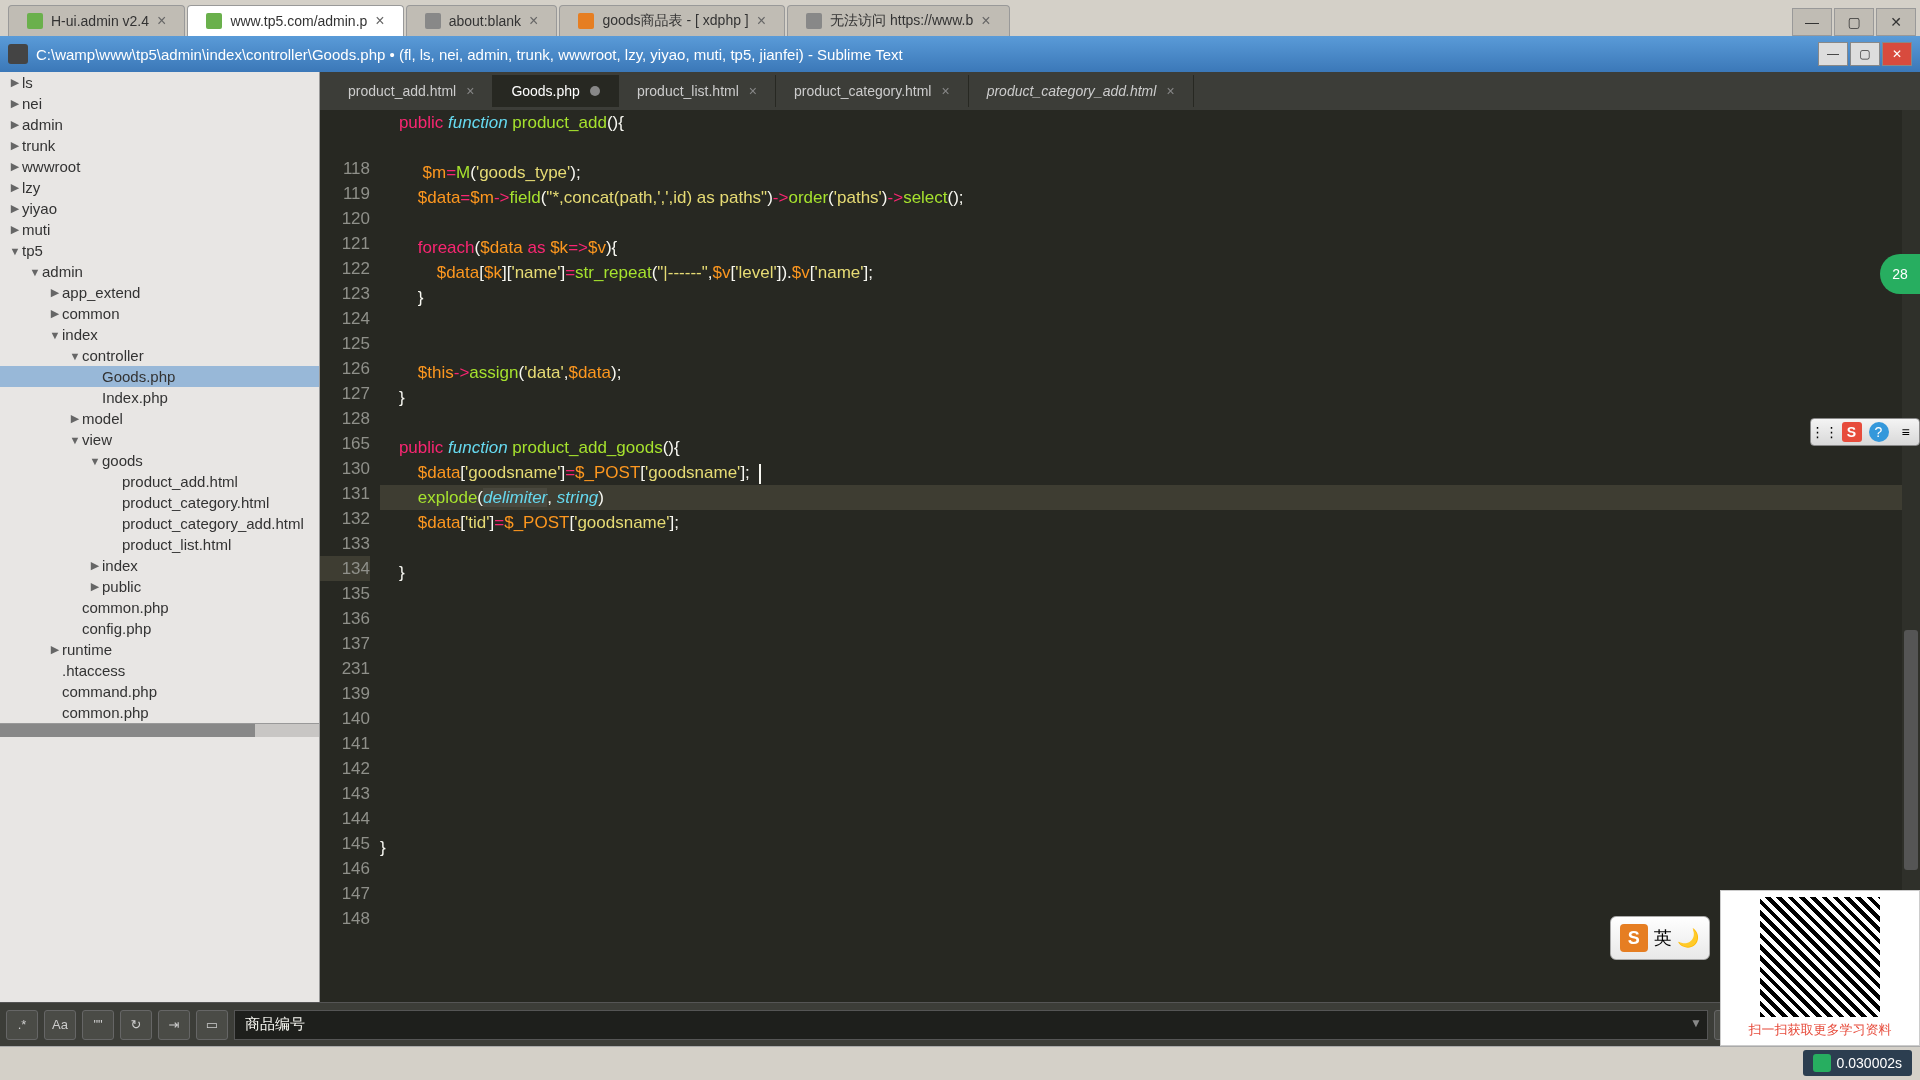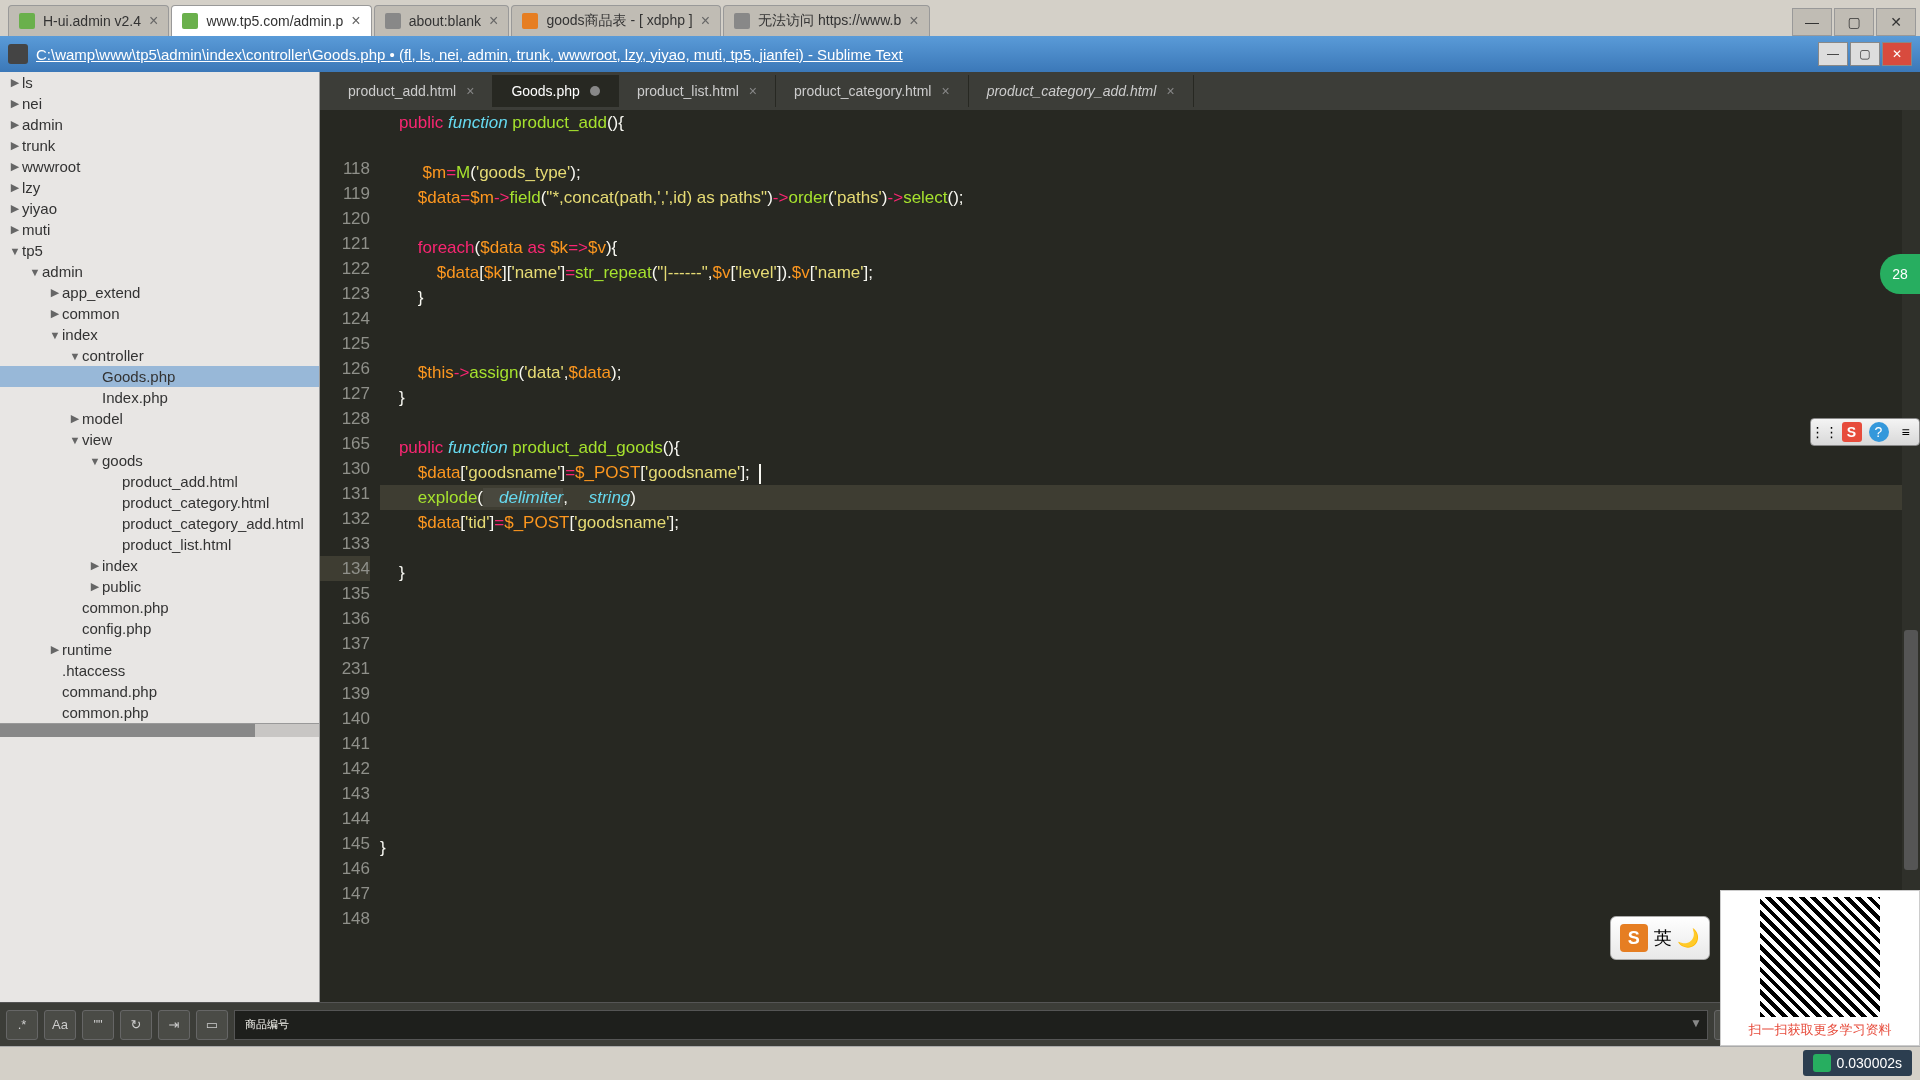--- a/index.html
+++ b/index.html
@@ -1,33 +1,33 @@
 <!DOCTYPE html>
 <html><head>
 <meta charset="utf-8">
 <style>
 * { margin: 0; padding: 0; box-sizing: border-box; font-family: "Segoe UI", Tahoma, sans-serif; }
 body { background: #1a1a1a; width: 1920px; height: 1080px; overflow: hidden; position: relative; }
 
 
 .browser-tabs { background: #d4d0c8; height: 36px; display: flex; align-items: flex-end; padding-left: 8px; }
-.browser-tab { background: #c0bcb4; border: 1px solid #999; border-bottom: none; padding: 6px 10px; margin-right: 2px; border-radius: 4px 4px 0 0; font-size: 14px; display: flex; align-items: center; gap: 8px; max-width: 260px; cursor: pointer; }
+.browser-tab { background: #c0bcb4; border: 1px solid #999; border-bottom: none; padding: 6px 18px; margin-right: 2px; border-radius: 4px 4px 0 0; font-size: 14px; display: flex; align-items: center; gap: 8px; max-width: 260px; cursor: pointer; }
 .browser-tab.active { background: #fff; }
 .browser-tab .favicon { width: 16px; height: 16px; background: #6ab04c; border-radius: 2px; display: inline-block; }
 .browser-tab .favicon.orange { background: #e67e22; }
 .browser-tab .favicon.grey { background: #888; }
 .browser-tab .tab-label { white-space: nowrap; overflow: hidden; text-overflow: ellipsis; flex: 1; color: #333; }
 .browser-tab .close { color: #666; font-size: 16px; }
 .browser-controls { margin-left: auto; display: flex; gap: 2px; padding-right: 4px; }
 .browser-controls span { width: 40px; height: 28px; background: #c0bcb4; border: 1px solid #999; display: flex; align-items: center; justify-content: center; color: #333; font-size: 14px; cursor: pointer; }
 
 
 .sublime-titlebar { background: linear-gradient(#5a9bd8, #3b78b8); height: 36px; display: flex; align-items: center; padding: 0 8px; color: #fff; font-size: 15px; }
 .sublime-titlebar .sublime-icon { width: 20px; height: 20px; background: #444; border-radius: 3px; margin-right: 8px; }
-.sublime-titlebar .title-text { flex: 1; text-decoration: underline; }
+.sublime-titlebar .title-text { flex: 1; }
 .sublime-titlebar .win-controls { display: flex; gap: 2px; }
 .sublime-titlebar .win-btn { width: 30px; height: 24px; background: #ddd; border: 1px solid #888; display: flex; align-items: center; justify-content: center; color: #333; font-size: 12px; cursor: pointer; }
 .sublime-titlebar .win-btn.close { background: #d84b3e; color: #fff; }
 
 
 .editor-container { display: flex; height: calc(100% - 36px - 36px - 44px - 34px); background: #272822; }
 
 
 .sidebar { width: 320px; background: #e8e6e4; border-right: 1px solid #999; overflow-y: auto; font-size: 15px; color: #333; }
 .tree-item { display: flex; align-items: center; padding: 2px 0; cursor: pointer; }
@@ -59,31 +59,31 @@
 .code-lines { flex: 1; padding-top: 0; color: #f8f8f2; position: relative; }
 .code-lines .line { height: 25px; white-space: pre; }
 .code-lines .line.hl { background: #3e3d32; }
 .kw { color: #f92672; }
 .kwblue { color: #66d9ef; font-style: italic; }
 .fn { color: #a6e22e; }
 .str { color: #e6db74; }
 .var { color: #fd971f; }
 .op { color: #f92672; }
 .sel { background: #49483e; }
-.param { color: #66d9ef; font-style: italic; margin-left: 16px; }
+.param { color: #66d9ef; font-style: italic; }
 .cursor-caret { border-left: 2px solid #f8f8f2; height: 20px; display: inline-block; vertical-align: middle; }
 
 .minimap-scroll { position: absolute; right: 0; top: 0; width: 18px; height: 100%; background: #2f302a; }
 .minimap-thumb { position: absolute; right: 2px; top: 520px; width: 14px; height: 240px; background: #555; border-radius: 3px; }
 
 
 .find-bar { height: 44px; background: #3c3d38; border-top: 1px solid #555; display: flex; align-items: center; padding: 0 6px; gap: 6px; }
 .find-icon-btn { width: 32px; height: 30px; background: #4a4b46; border: 1px solid #666; color: #ccc; display: flex; align-items: center; justify-content: center; font-size: 13px; cursor: pointer; border-radius: 3px; }
 .find-input-wrap { flex: 1; position: relative; }
-.find-input { width: 100%; height: 30px; background: #1e1f1c; border: 1px solid #555; color: #f8f8f2; padding: 0 30px 0 10px; font-size: 11px; }
+.find-input { width: 100%; height: 30px; background: #1e1f1c; border: 1px solid #555; color: #f8f8f2; padding: 0 30px 0 10px; font-size: 15px; }
 .find-dropdown { position: absolute; right: 6px; top: 6px; color: #888; font-size: 12px; }
 .find-btn { height: 30px; padding: 0 30px; background: #4a4b46; border: 1px solid #666; color: #ddd; font-size: 14px; cursor: pointer; border-radius: 3px; }
 
 
 .status-bar { height: 34px; background: #d4d0c8; border-top: 1px solid #aaa; }
 
 
 .ime-bar { position: absolute; right: 0; top: 418px; width: 110px; height: 28px; background: linear-gradient(#f4f4f4,#d8d8d8); border: 1px solid #888; border-radius: 4px; display: flex; align-items: center; justify-content: space-around; }
 .ime-bar span { width: 20px; height: 20px; display: flex; align-items: center; justify-content: center; font-size: 14px; }
 .ime-s { background: #e74c3c; color: #fff; border-radius: 3px; font-weight: bold; }

